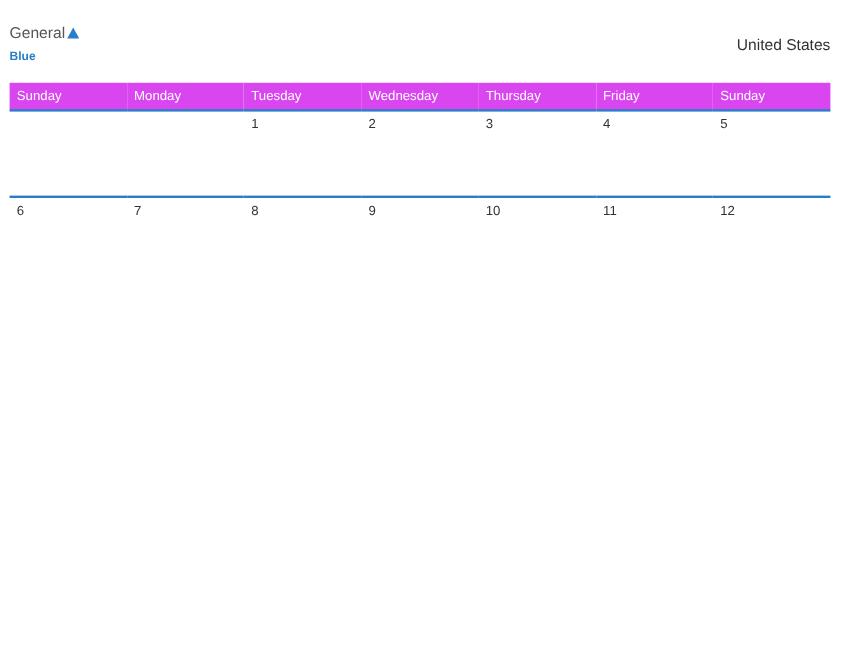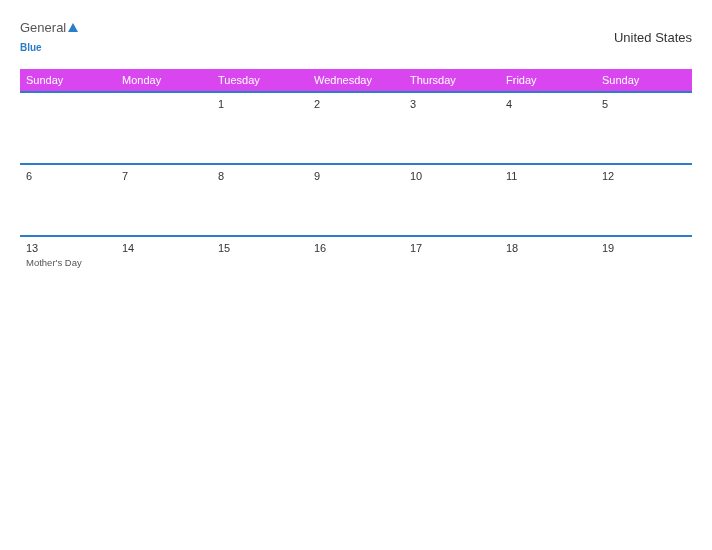--- a/index.html
+++ b/index.html
@@ -7,21 +7,21 @@
       font-family: Arial, sans-serif;
       background: #fff;
       width: 712px;
       height: 550px;
       overflow: hidden;
     }
     .page {
       width: 712px;
       height: 550px;
       background: #fff;
-      padding: 20px 20px 10px 20px;
+      padding: 20px 20px 10px 8px;
     }
     .header {
       display: flex;
       align-items: center;
       justify-content: space-between;
       margin-bottom: 14px;
     }
     .calendar-title {
       font-size: 28px;
       font-weight: normal;
@@ -142,36 +142,15 @@
           <td>
             <span class="day-num">10</span>
           </td>
           <td>
             <span class="day-num">11</span>
           </td>
           <td>
             <span class="day-num">12</span>
           </td>
         </tr>
-        <tr class="row-odd">
-          <td><span class="day-num">13</span><span class="day-event">Mother's Day</span></td>
-          <td>
-            <span class="day-num">14</span>
-          </td>
-          <td>
-            <span class="day-num">15</span>
-          </td>
-          <td>
-            <span class="day-num">16</span>
-          </td>
-          <td>
-            <span class="day-num">17</span>
-          </td>
-          <td>
-            <span class="day-num">18</span>
-          </td>
-          <td>
-            <span class="day-num">19</span>
-          </td>
-        </tr>
       </tbody>
   </table>
 </div>
 
 </body></html>

